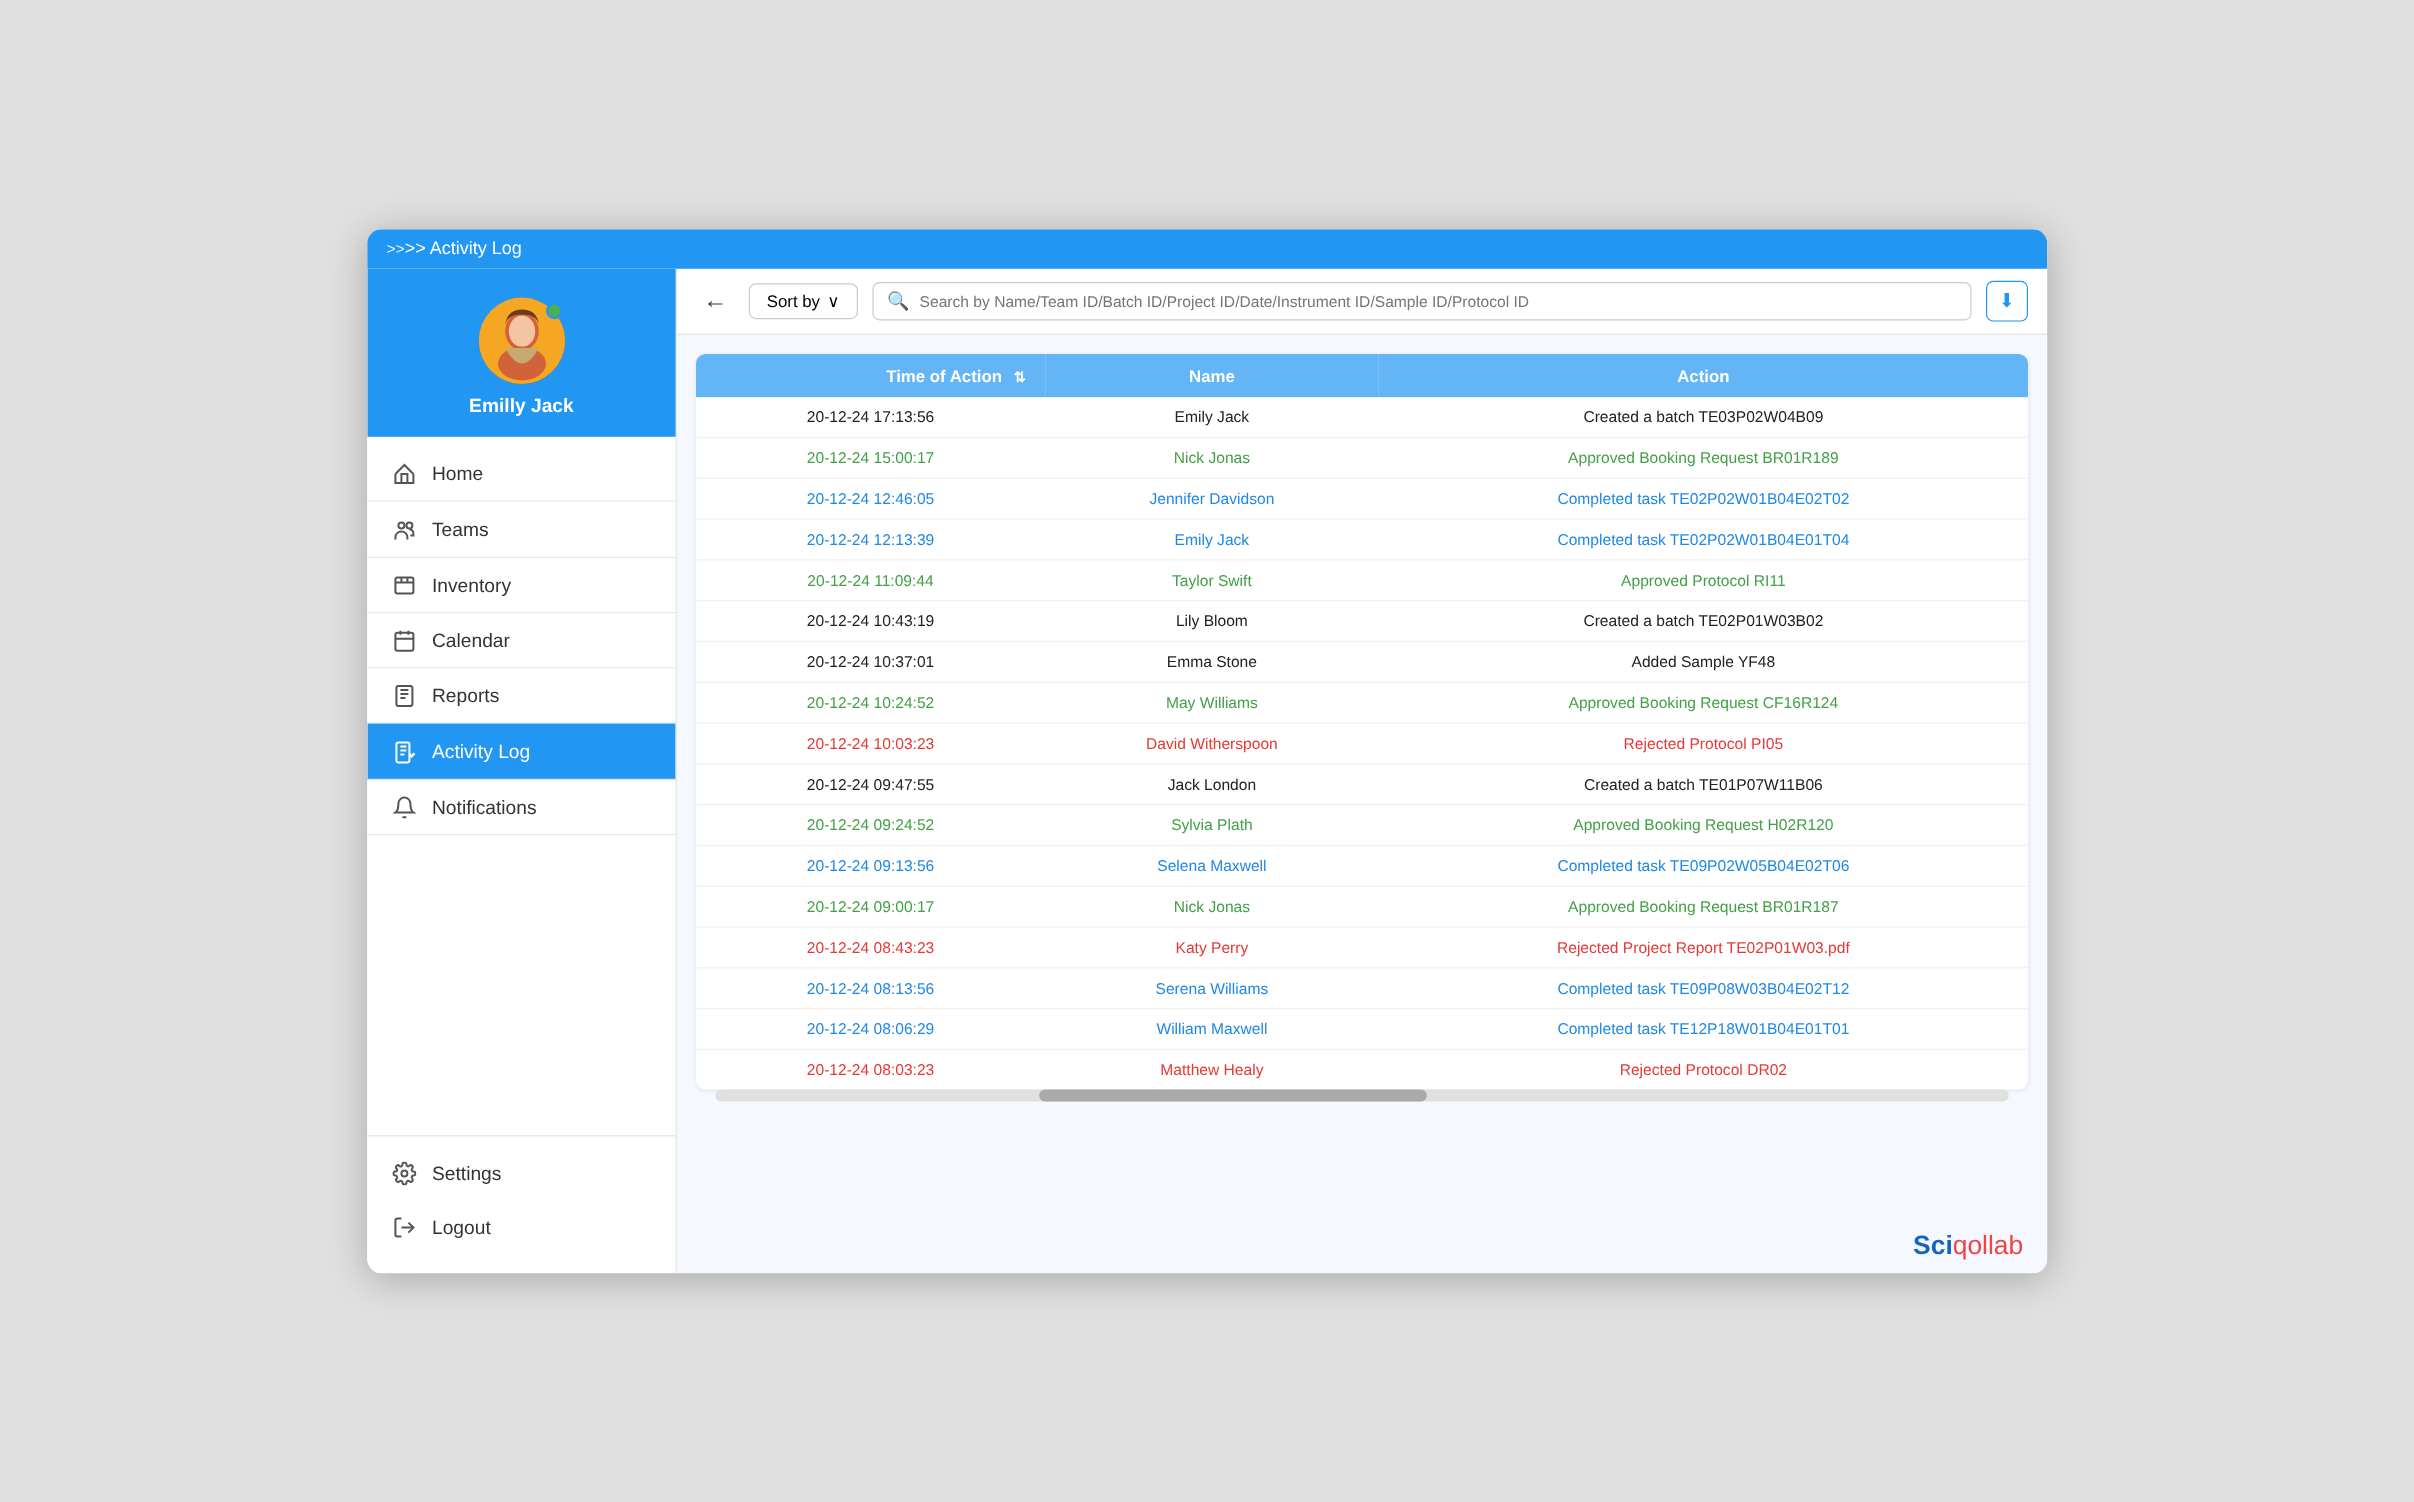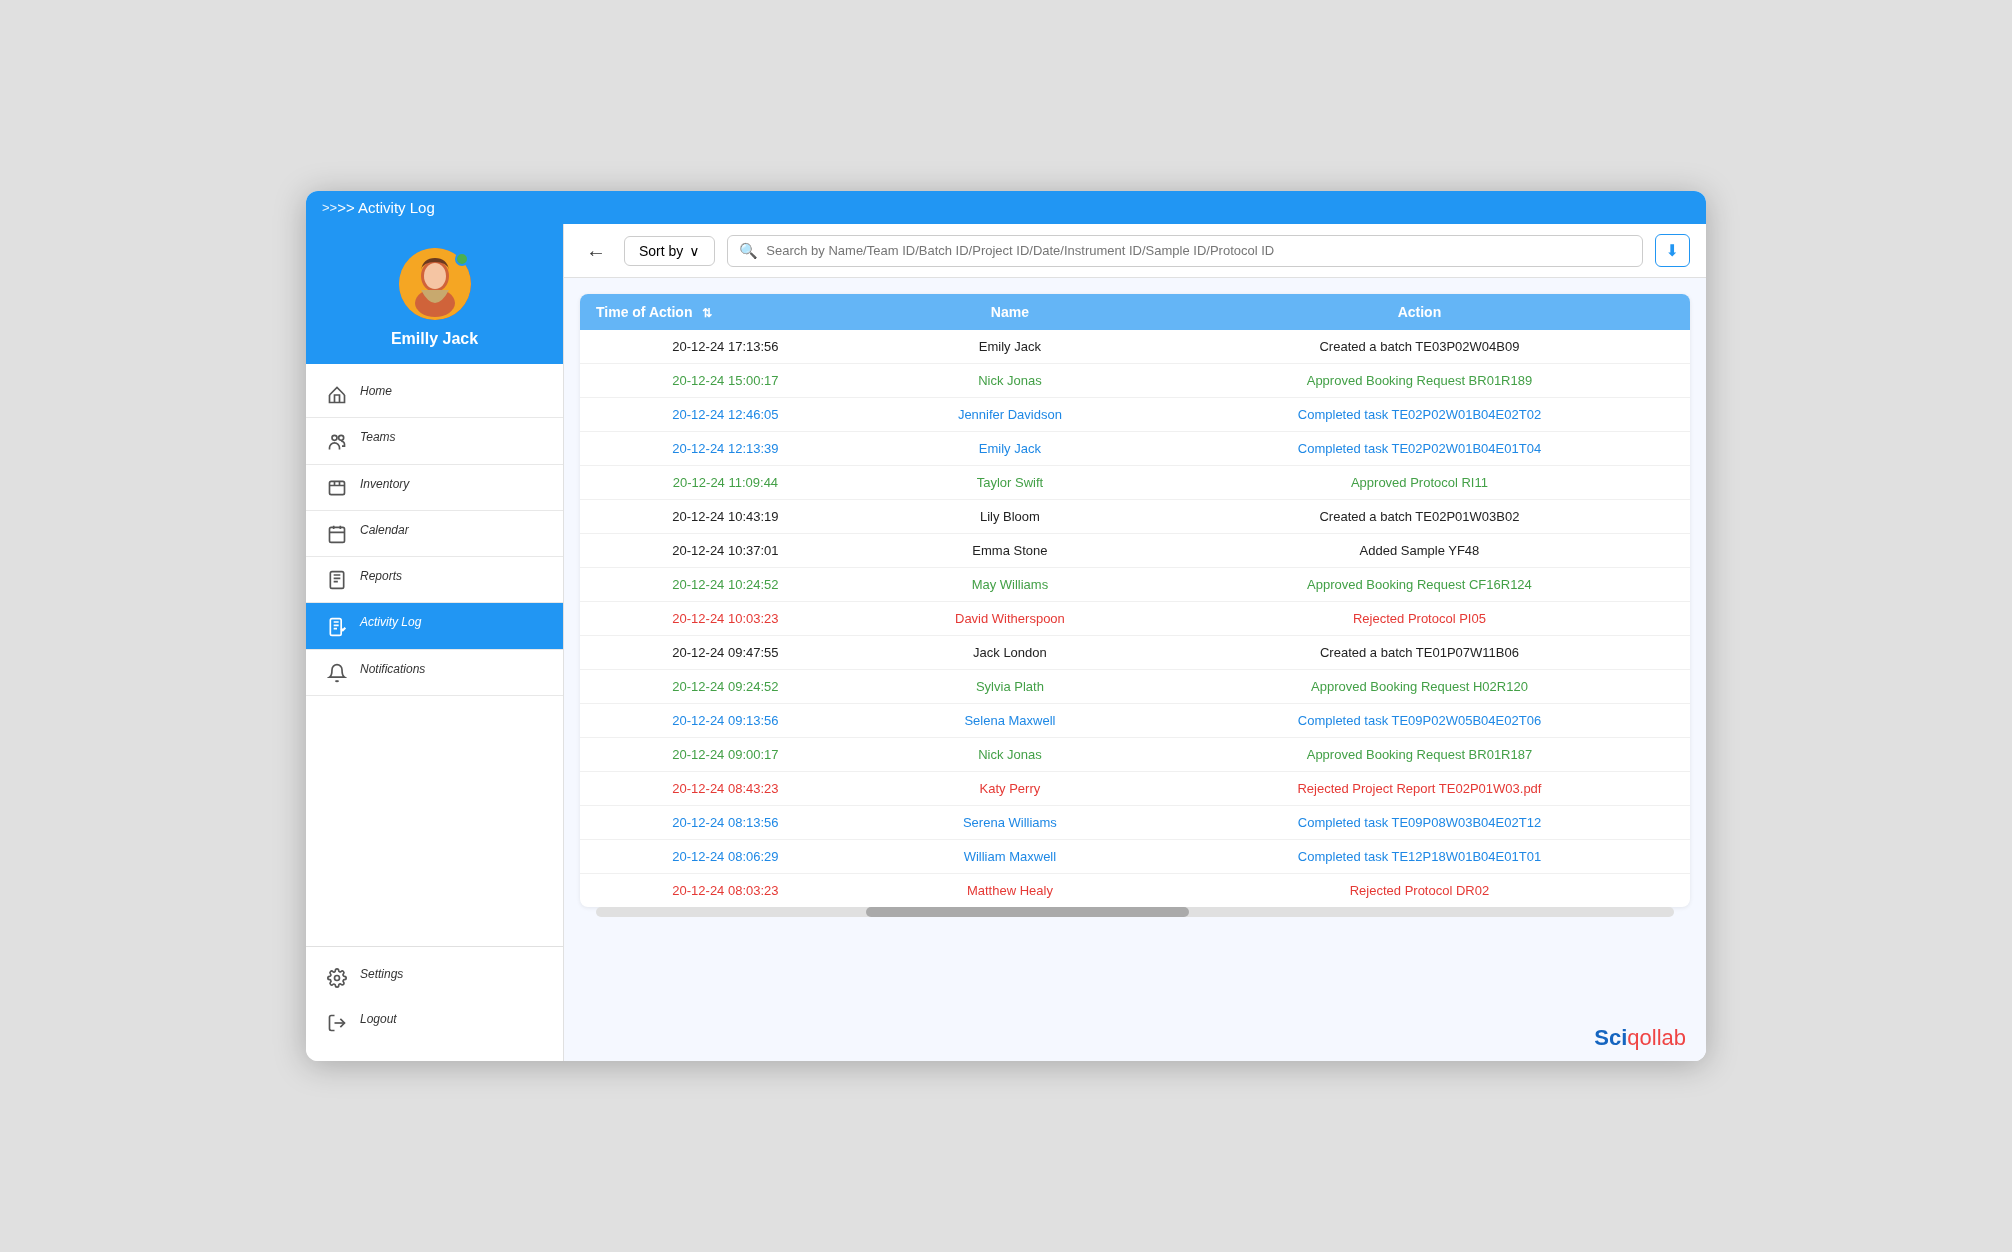--- a/index.html
+++ b/index.html
@@ -92,31 +92,30 @@
       font-weight: 600;
       color: white;
     }
     .sidebar-nav {
       flex: 1;
       padding: 8px 0;
       overflow-y: auto;
     }
     .nav-item {
       display: flex;
-      align-items: flex-start;
+      align-items: flex-end;
       gap: 12px;
       padding: 12px 20px;
       cursor: pointer;
       color: #333;
-      font-size: 12px;
+      font-size: 16px;
       font-weight: 500;
       border-bottom: 1px solid #e8e8e8;
       transition: background 0.15s;
       text-decoration: none;
-      font-style: italic;
     }
     .nav-item.active {
       background: #2196F3;
       color: white;
     }
     .nav-item.active .nav-icon { color: white; }
     .nav-icon {
       font-size: 18px;
       width: 22px;
       text-align: center;
@@ -221,21 +220,21 @@
     }
     .activity-table thead th {
       background: #64B5F6;
       color: white;
       padding: 10px 16px;
       text-align: center;
       font-size: 14px;
       font-weight: 600;
     }
     .activity-table thead th:first-child {
-      text-align: left;
+      text-align: right;
     }
     .activity-table tbody tr {
       border-bottom: 1px solid #f0f0f0;
       border-radius: 15px;
     }
     .activity-table tbody tr:last-child {
       border-bottom: none;
     }
     .activity-table tbody td {
       padding: 9px 16px;

